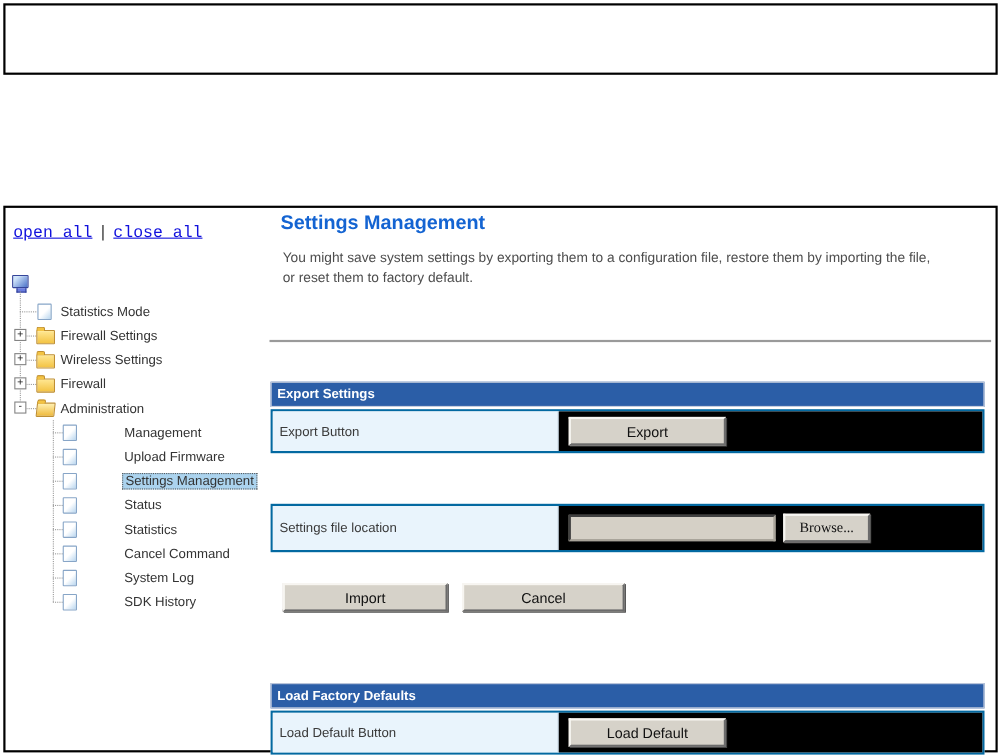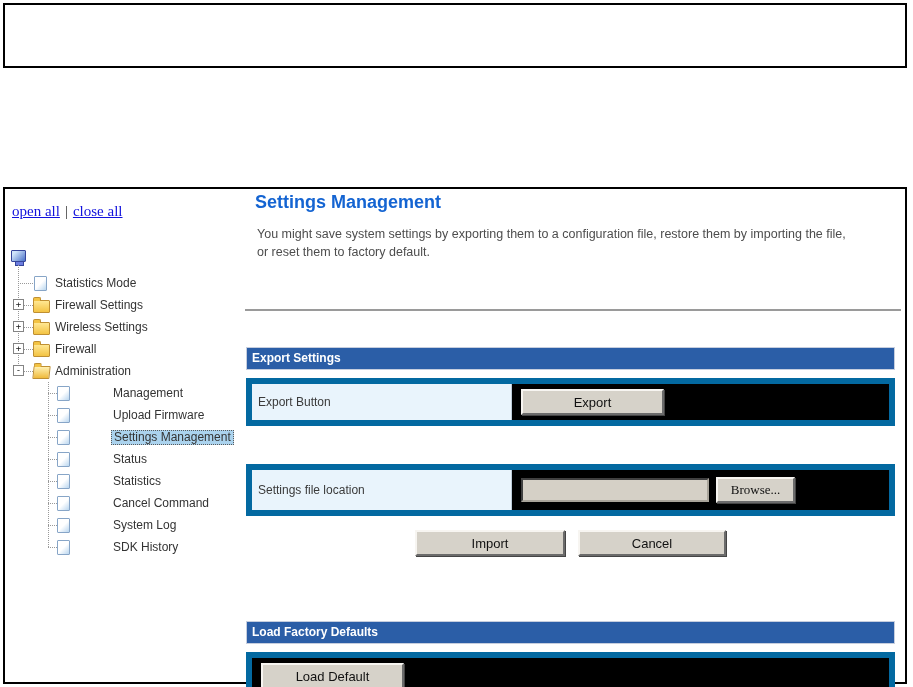--- a/index.html
+++ b/index.html
@@ -15,21 +15,21 @@
   }
   .main-box {
     position:absolute; left:3px; top:187px; width:900px; height:493px;
     border:2px solid #000; background:#fff;
   }
 
   
   .sidebar { position:absolute; left:0; top:0; width:246px; height:100%; }
   .treelinks {
     position:absolute; left:7px; top:14px;
-    font-family:Liberation Serif, serif; font-size:15px; color:#333;
+    font-family:Liberation Mono, monospace; font-size:15px; color:#333;
   }
   .tlink { color:#1111dd; text-decoration:underline; cursor:pointer; }
   .tsep { margin:0 5px; color:#333; }
 
   .tree { position:absolute; left:0; top:61px; width:246px; height:320px; }
 
   .monitor { position:absolute; left:6px; top:0; width:16px; height:15px; }
   .mon-screen { width:13px; height:10px; background:linear-gradient(135deg,#cfe4fa 20%,#4a71c8); border:1px solid #35459a; border-radius:1px; }
   .mon-stand { width:7px; height:3px; background:#6c7ddf; margin:0 auto; border:1px solid #35459a; border-top:none; }
 
@@ -92,21 +92,21 @@
 
   .sect { position:absolute; left:1px; width:649px; }
   .sect-export   { top:158px; }
   .sect-import   { top:267px; }
   .sect-defaults { top:432px; }
 
   .sect-h {
     background:#2b5ea7; border:1px solid #c6cede; height:21px; line-height:21px;
     color:#fff; font-weight:bold; font-size:12px; padding-left:5px;
   }
-  .sect-b { margin-top:8px; border:6px solid #0369a1; display:flex; background:#fff; }
+  .sect-b { margin-top:2px; border:2px solid #0369a1; display:flex; background:#fff; }
   .b36 { height:36px; }
   .b40 { height:40px; }
   .cell-l {
     width:253px; background:#e9f4fc; border-right:1px solid #bccbd8;
     display:flex; align-items:center; padding-left:6px;
     font-size:12px; color:#3a3a3a;
   }
   .cell-r { flex:1; background:#000000; display:flex; align-items:center; padding-left:9px; }
 
   .btn3d {
@@ -126,22 +126,22 @@
   }
   .browse3d {
     width:79px; height:26px; margin-left:7px;
     background:#d6d2c9; color:#111;
     border:2px solid; border-color:#f7f5f1 #6b6b6b #6b6b6b #f7f5f1;
     box-shadow:1px 1px 0 #454545;
     font-family:"Liberation Serif", serif; font-size:13px; cursor:pointer;
   }
 
   .btnrow {
-    position:absolute; left:0; top:341px; width:651px;
-    display:flex; justify-content:center; gap:13px;
+    position:absolute; left:12px; top:341px; width:651px;
+    display:flex; justify-content:flex-start; gap:13px;
   }
 </style>
 </head>
 <body>
 
 <div class="top-box"></div>
 
 <div class="main-box">
 
   <div class="sidebar">
@@ -273,20 +273,21 @@
     </div>
 
     <div class="btnrow">
       <button class="btn3d w150">Import</button>
       <button class="btn3d w148">Cancel</button>
     </div>
 
     <div class="sect sect-defaults">
       <div class="sect-h">Load Factory Defaults</div>
       <div class="sect-b b36">
+        <div class="cell-l">Load Default Button</div>
         <div class="cell-r">
           <button class="btn3d w143">Load Default</button>
         </div>
       </div>
     </div>
 
   </div>
 </div>
 
 </body></html>

